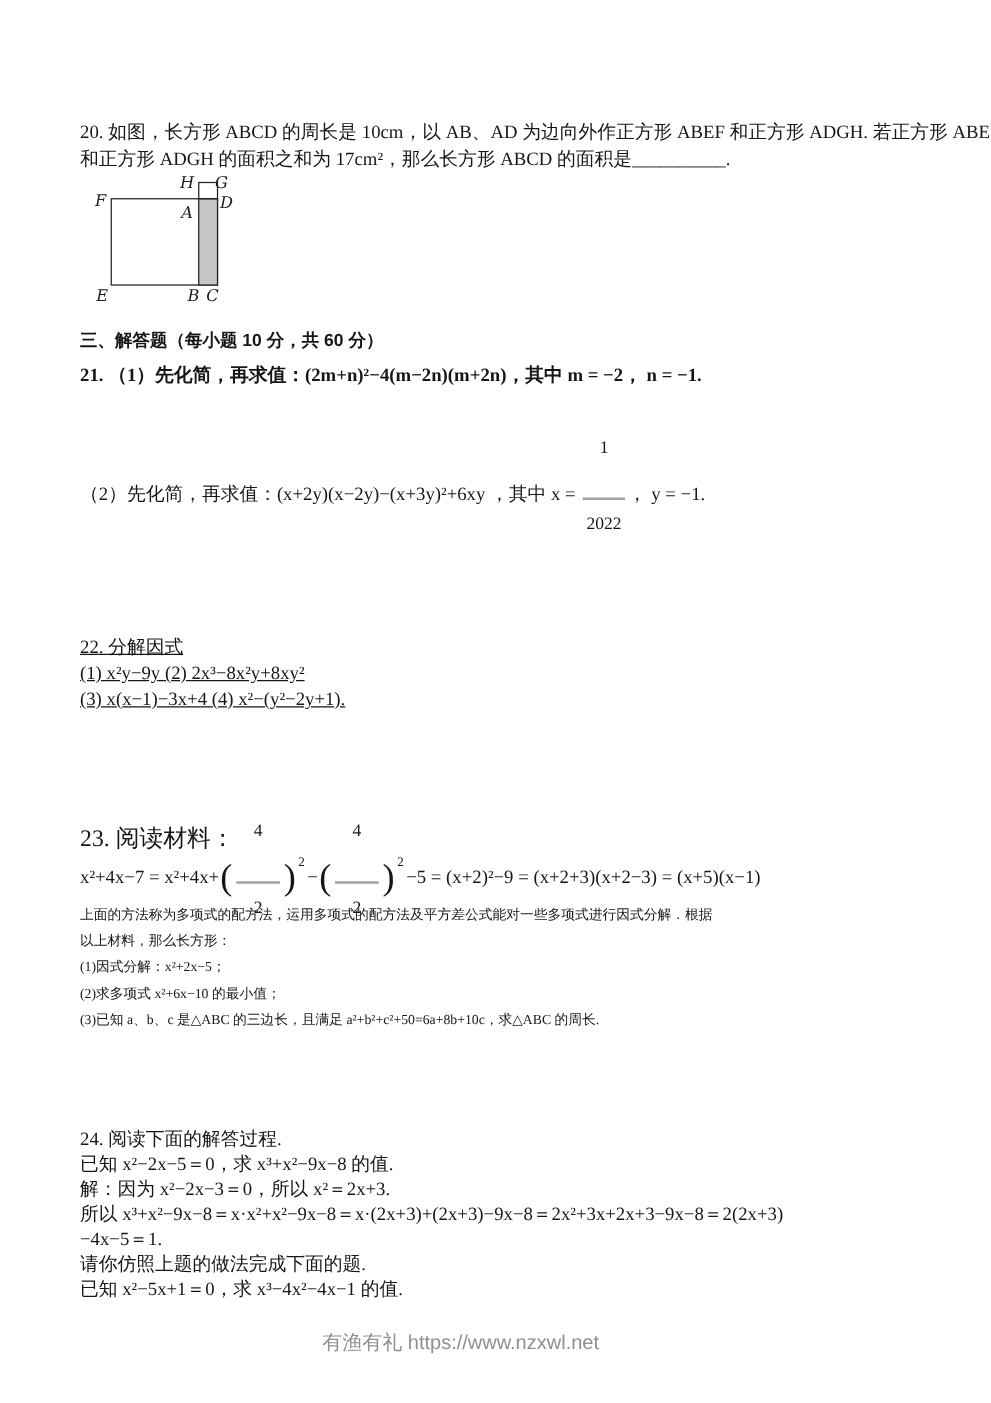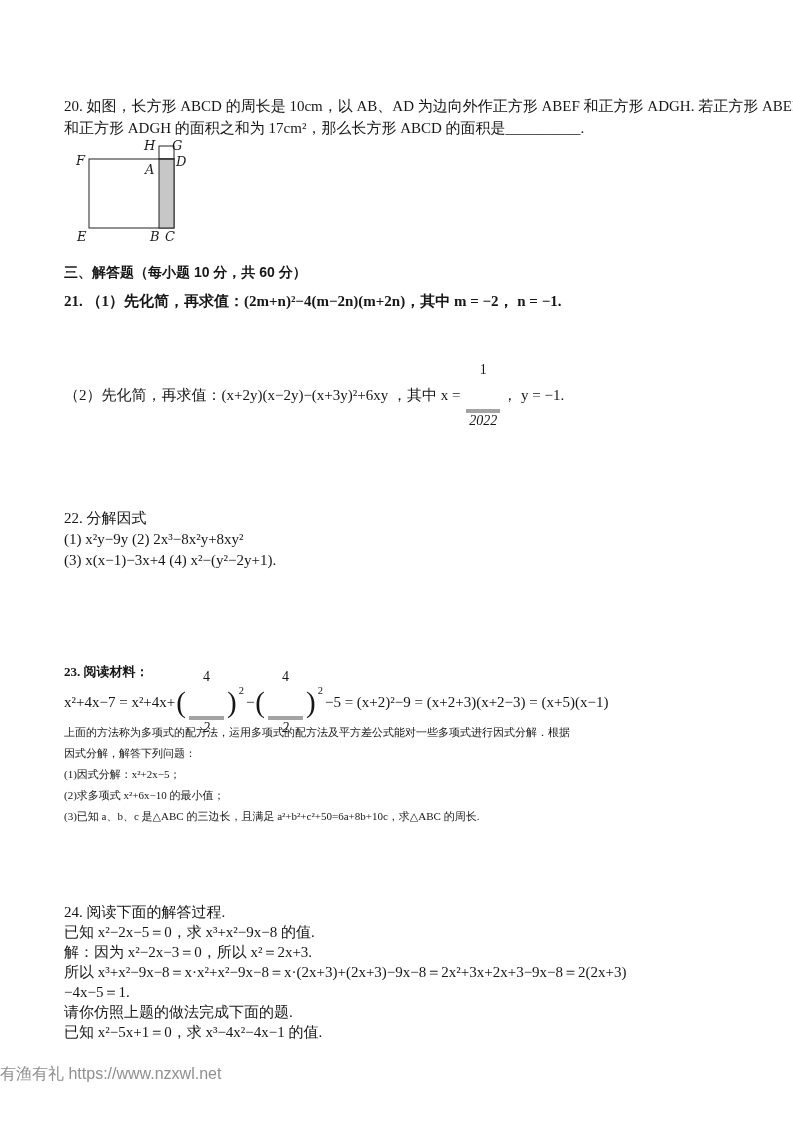--- a/index.html
+++ b/index.html
@@ -12,33 +12,33 @@
   .figure { margin:-6px 0 0 4px; height:112px; }
   .sec-header {
     margin-top:17px; font-family:"Liberation Sans","DejaVu Sans",sans-serif;
     font-weight:700; font-size:14px; line-height:20px;
   }
   .q21l1 { margin-top:8px; font-size:15px; line-height:22px; white-space:nowrap;font-weight:bold; }
   .frow { display:flex; align-items:center; font-size:15px; white-space:pre; }
   .q21l2 { margin-top:61px; height:44px; }
   .frac { display:inline-block; text-align:center; line-height:1.12; font-size:14px; margin:0 2px; vertical-align:middle; }
   .frac .num { display:block; padding:0 3px; }
-  .frac .den { display:block; padding:0 3px; border-top:4px solid #a3a3a3;font-style:italic; }
+  .frac .den { display:block; padding:12px 3px; border-top:2px solid #a3a3a3; }
   .q22 { margin-top:91px; }
-  .q22 .tline { line-height:21px; }
+  .q22 .tline { line-height:21px;text-decoration:underline; }
   .q23 { margin-top:91px; }
-  .q23 .title { font-size:13px; line-height:20px;font-weight:bold; }
+  .q23 .title { font-size:19px; line-height:20px; }
   .q23f { height:40px; }
   .bigp { font-size:29px; font-weight:400; line-height:0.9; padding:0 1px; }
   .psup { font-size:10.5px; align-self:flex-start; margin:3px 2px 0 1px; }
   .para { font-size:11px; line-height:21px; white-space:nowrap; }
   .q24 { margin-top:75px; }
   .q24 .tline { line-height:20px; }
   .footer {
-    position:absolute; left:0; top:1064px; width:737px; 
+    position:absolute; left:0; top:1064px; width:737px; text-align:center;
     color:#8f8f8f; font-family:"Liberation Sans","DejaVu Sans",sans-serif; font-size:16px;
   }
   .flabel { font-family:"DejaVu Serif","Liberation Serif",serif; font-style:italic; font-size:13px; fill:#1a1a1a; }
   .shape { fill:none; stroke:#222222; stroke-width:1; }
   .shaded { fill:#c7c7c7; }
 </style>
 </head>
 <body>
 
 <div class="page">
@@ -97,21 +97,21 @@
         <span class="bigp">(</span>
         <span class="frac">
           <span class="num">4</span>
           <span class="den">2</span>
         </span>
         <span class="bigp">)</span>
         <sup class="psup">2</sup>
         <span>−5 = (x+2)²−9 = (x+2+3)(x+2−3) = (x+5)(x−1)</span>
       </div>
       <div class="para">上面的方法称为多项式的配方法，运用多项式的配方法及平方差公式能对一些多项式进行因式分解．根据</div>
-      <div class="para">因式分解，解答下列问题：</div>
+      <div class="para">以上材料，那么长方形：</div>
       <div class="para">(1)因式分解：x²+2x−5；</div>
       <div class="para">(2)求多项式 x²+6x−10 的最小值；</div>
       <div class="para">(3)已知 a、b、c 是△ABC 的三边长，且满足 a²+b²+c²+50=6a+8b+10c，求△ABC 的周长.</div>
     </div>
 
     <div class="q24">
       <div class="tline">24. 阅读下面的解答过程.</div>
       <div class="tline">已知 x²−2x−5＝0，求 x³+x²−9x−8 的值.</div>
       <div class="tline">解：因为 x²−2x−3＝0，所以 x²＝2x+3.</div>
       <div class="tline">所以 x³+x²−9x−8＝x·x²+x²−9x−8＝x·(2x+3)+(2x+3)−9x−8＝2x²+3x+2x+3−9x−8＝2(2x+3)</div>

